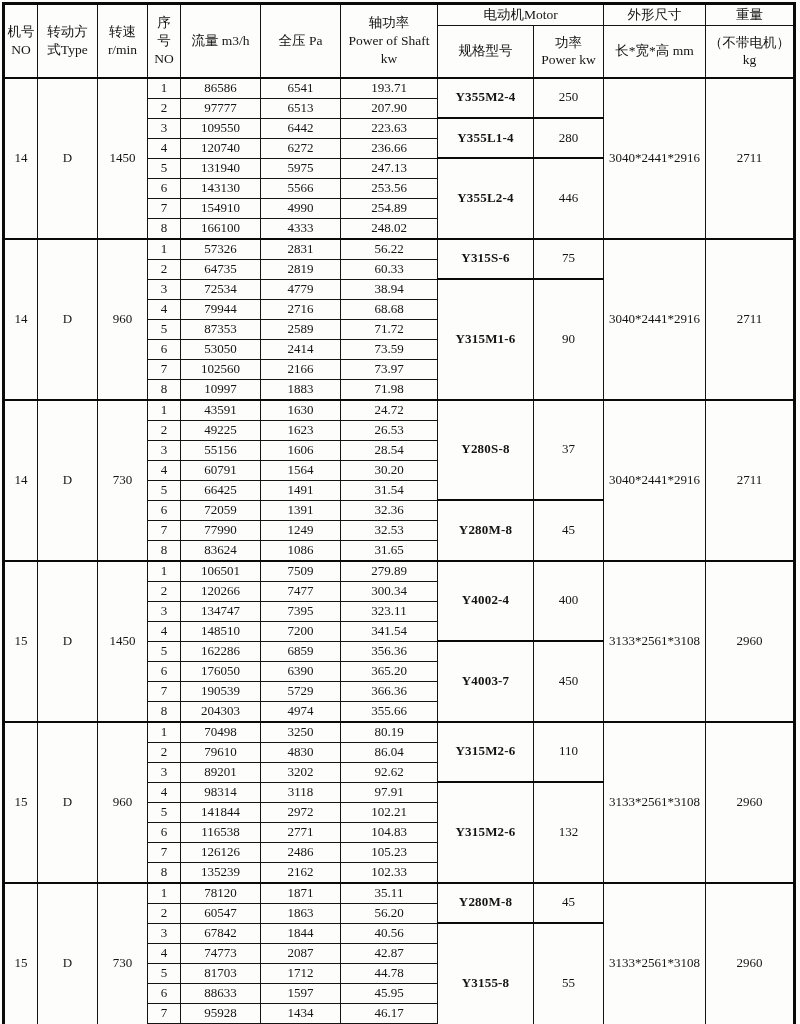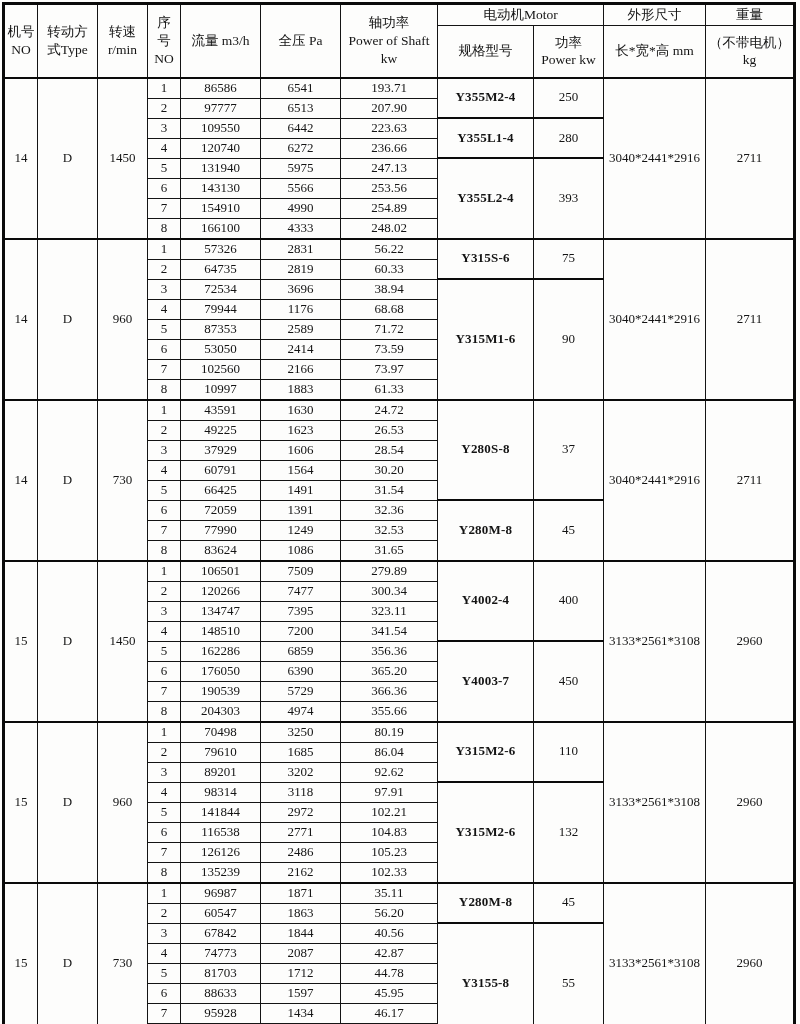--- a/index.html
+++ b/index.html
@@ -119,21 +119,21 @@
           <td class="num">120740</td>
           <td class="num">6272</td>
           <td class="num">236.66</td>
         </tr>
         <tr>
           <td class="num">5</td>
           <td class="num">131940</td>
           <td class="num">5975</td>
           <td class="num">247.13</td>
           <td class="mdl bt" rowspan="4">Y355L2-4</td>
-          <td class="num bt" rowspan="4">393</td>
+          <td class="num bt" rowspan="4">446</td>
         </tr>
         <tr>
           <td class="num">6</td>
           <td class="num">143130</td>
           <td class="num">5566</td>
           <td class="num">253.56</td>
         </tr>
         <tr>
           <td class="num">7</td>
           <td class="num">154910</td>
@@ -161,29 +161,29 @@
         </tr>
         <tr>
           <td class="num">2</td>
           <td class="num">64735</td>
           <td class="num">2819</td>
           <td class="num">60.33</td>
         </tr>
         <tr>
           <td class="num">3</td>
           <td class="num">72534</td>
-          <td class="num">3696</td>
+          <td class="num">4779</td>
           <td class="num">38.94</td>
           <td class="mdl bt" rowspan="6">Y315M1-6</td>
           <td class="num bt" rowspan="6">90</td>
         </tr>
         <tr>
           <td class="num">4</td>
           <td class="num">79944</td>
-          <td class="num">1176</td>
+          <td class="num">2716</td>
           <td class="num">68.68</td>
         </tr>
         <tr>
           <td class="num">5</td>
           <td class="num">87353</td>
           <td class="num">2589</td>
           <td class="num">71.72</td>
         </tr>
         <tr>
           <td class="num">6</td>
@@ -194,21 +194,21 @@
         <tr>
           <td class="num">7</td>
           <td class="num">102560</td>
           <td class="num">2166</td>
           <td class="num">73.97</td>
         </tr>
         <tr>
           <td class="num">8</td>
           <td class="num">10997</td>
           <td class="num">1883</td>
-          <td class="num">61.33</td>
+          <td class="num">71.98</td>
         </tr>
         <tr>
           <td class="bt" rowspan="8">14</td>
           <td class="bt" rowspan="8">D</td>
           <td class="bt" rowspan="8">730</td>
           <td class="num bt">1</td>
           <td class="num bt">43591</td>
           <td class="num bt">1630</td>
           <td class="num bt">24.72</td>
           <td class="mdl bt" rowspan="5">Y280S-8</td>
@@ -217,21 +217,21 @@
           <td class="num bt" rowspan="8">2711</td>
         </tr>
         <tr>
           <td class="num">2</td>
           <td class="num">49225</td>
           <td class="num">1623</td>
           <td class="num">26.53</td>
         </tr>
         <tr>
           <td class="num">3</td>
-          <td class="num">37929</td>
+          <td class="num">55156</td>
           <td class="num">1606</td>
           <td class="num">28.54</td>
         </tr>
         <tr>
           <td class="num">4</td>
           <td class="num">60791</td>
           <td class="num">1564</td>
           <td class="num">30.20</td>
         </tr>
         <tr>
@@ -326,21 +326,21 @@
           <td class="num bt">3250</td>
           <td class="num bt">80.19</td>
           <td class="mdl bt" rowspan="3">Y315M2-6</td>
           <td class="num bt" rowspan="3">110</td>
           <td class="num bt" rowspan="8">3133*2561*3108</td>
           <td class="num bt" rowspan="8">2960</td>
         </tr>
         <tr>
           <td class="num">2</td>
           <td class="num">79610</td>
-          <td class="num">1685</td>
+          <td class="num">4830</td>
           <td class="num">86.04</td>
         </tr>
         <tr>
           <td class="num">3</td>
           <td class="num">89201</td>
           <td class="num">3202</td>
           <td class="num">92.62</td>
         </tr>
         <tr>
           <td class="num">4</td>
@@ -372,21 +372,21 @@
           <td class="num">8</td>
           <td class="num">135239</td>
           <td class="num">2162</td>
           <td class="num">102.33</td>
         </tr>
         <tr>
           <td class="bt" rowspan="8">15</td>
           <td class="bt" rowspan="8">D</td>
           <td class="bt" rowspan="8">730</td>
           <td class="num bt">1</td>
-          <td class="num bt">96987</td>
+          <td class="num bt">78120</td>
           <td class="num bt">1871</td>
           <td class="num bt">35.11</td>
           <td class="mdl bt" rowspan="2">Y280M-8</td>
           <td class="num bt" rowspan="2">45</td>
           <td class="num bt" rowspan="8">3133*2561*3108</td>
           <td class="num bt" rowspan="8">2960</td>
         </tr>
         <tr>
           <td class="num">2</td>
           <td class="num">60547</td>

